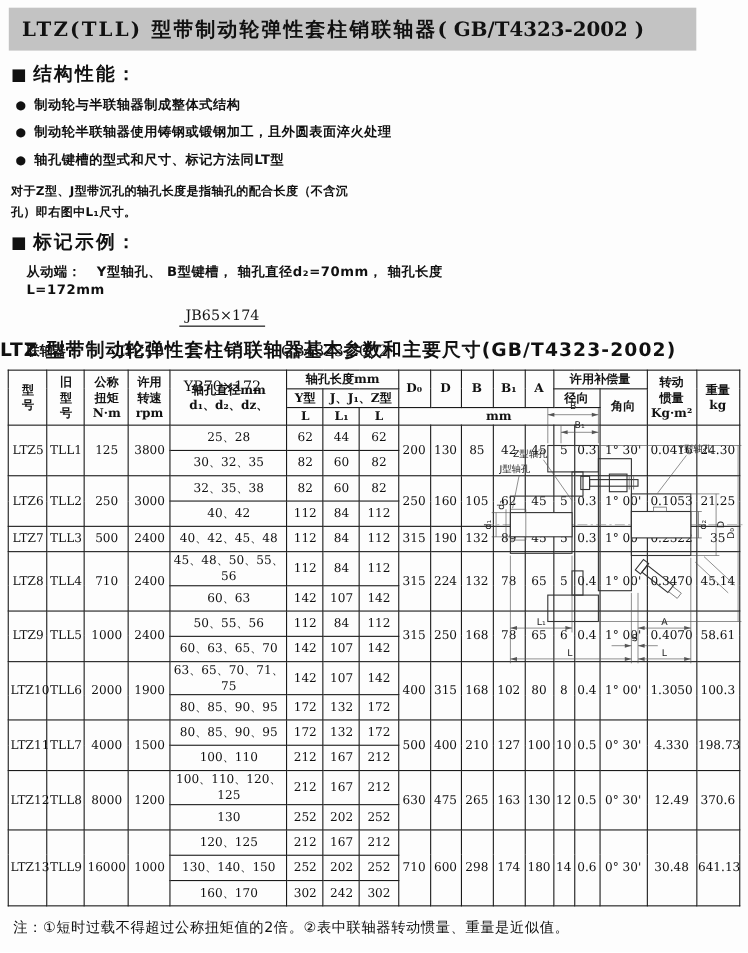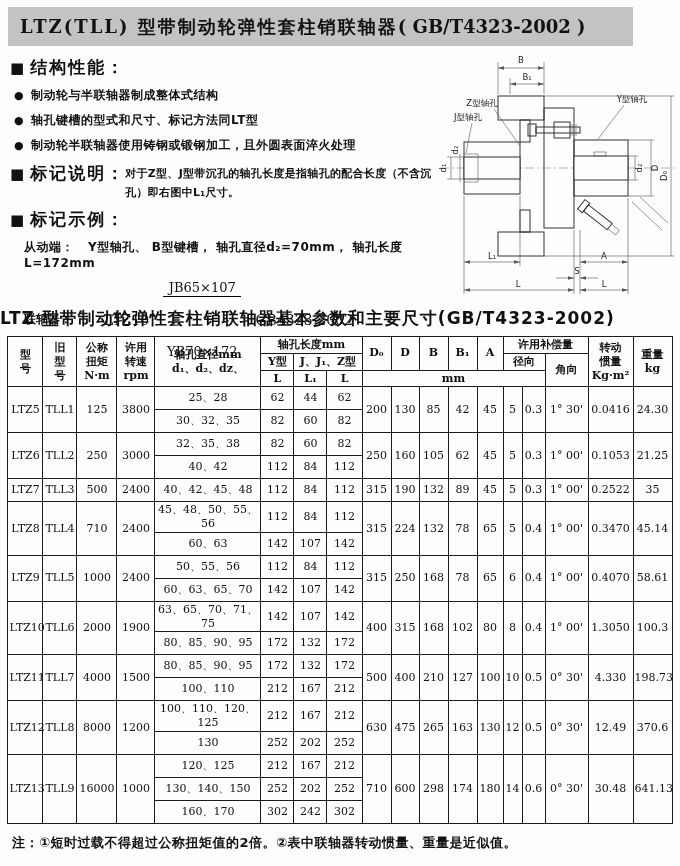--- a/index.html
+++ b/index.html
@@ -9,21 +9,21 @@
     font-family:"DejaVu Sans", sans-serif; color:#111; overflow:hidden;
   }
   
   .title-bar {
     margin:7px 47px 0 8px; background:#c3c3c3; padding:8px 6px 7px 12px;
     font-family:"DejaVu Serif", serif; font-weight:bold; white-space:nowrap;
   }
   .title-main { font-size:18px; letter-spacing:2px; }
   .title-std  { font-size:18px; letter-spacing:0; }
   
-  .content { display:flex; padding:4px 2px 0 10px; height:255px; }
+  .content { display:flex; padding:4px 2px 0 10px; height:255px;flex-direction:column; }
   .left-col { width:430px; }
   .right-col { flex:1; position:relative; }
   .sec-heading { font-size:17px; font-weight:bold; letter-spacing:2px; margin-top:6px; }
   .sq-icon { font-size:15px; margin-right:4px; }
   .bullet-item { font-size:12px; font-weight:bold; margin:8px 0 0 4px; letter-spacing:0.5px; }
   .dot-icon { font-size:11px; margin-right:7px; }
   .marking-row { display:flex; margin-top:8px; }
   .marking-row .sec-heading { margin-top:0; flex:0 0 auto; }
   .mark-text { font-size:11px; font-weight:bold; width:312px; line-height:1.7; margin-top:3px; letter-spacing:0.3px; }
   .example-block { margin-top:6px; }
@@ -36,21 +36,21 @@
   .frac-num { display:block; border-bottom:1px solid #000; padding:0 4px 1px; }
   .frac-den { display:block; padding:1px 4px 0;margin-top:46px; }
   
   .table-title { text-align:left; font-size:17px; font-weight:bold; margin-top:6px; letter-spacing:1px; }
   table.spec { border-collapse:collapse; table-layout:fixed; width:664px; margin:6px auto 0; font-family:"DejaVu Serif", serif; font-size:11px; }
   table.spec th, table.spec td { border:1px solid #1b1b1b; text-align:center; vertical-align:middle; padding:1px 1px; line-height:1.25; }
   table.spec th { font-weight:bold; white-space:pre-line; font-size:11px; }
   table.spec td { height:23px; font-size:11px; }
   td.c-bore { text-align:left; padding-left:7px; }
   
-  .note { font-size:13px; font-weight:bold; margin:10px 12px 0; letter-spacing:0.5px; }
+  .note { font-size:13px; font-weight:normal; margin:10px 12px 0; letter-spacing:0.5px; }
   
   .drawing-box { position:absolute; top:0; right:0; width:240px; height:255px; }
   svg .ln   { stroke:#333; fill:none; stroke-width:1; }
   svg .thin { stroke:#555; fill:none; stroke-width:0.6; }
   svg .hat  { stroke:#333; stroke-width:0.9; }
   svg .cl   { stroke:#888; stroke-width:0.6; stroke-dasharray:9 3 2 3; }
   svg .txt  { font-family:"DejaVu Sans", sans-serif; font-size:8.5px; fill:#222; }
   svg .arr  { fill:#555; stroke:none; }
 </style>
 </head>
@@ -65,45 +65,42 @@
   <div class="content">
     <div class="left-col">
 
       <div class="sec-heading">
         <span class="sq-icon">■</span><span>结构性能：</span>
       </div>
       <div class="bullet-item">
         <span class="dot-icon">●</span><span>制动轮与半联轴器制成整体式结构</span>
       </div>
       <div class="bullet-item">
+        <span class="dot-icon">●</span><span>制动轮半联轴器使用铸钢或锻钢加工，且外圆表面淬火处理</span>
+      </div>
+      <div class="bullet-item">
         <span class="dot-icon">●</span><span>轴孔键槽的型式和尺寸、标记方法同LT型</span>
       </div>
-      <div class="bullet-item">
-        <span class="dot-icon">●</span><span>制动轮半联轴器使用铸钢或锻钢加工，且外圆表面淬火处理</span>
-      </div>
 
       <div class="marking-row">
-        <div class="sec-heading">
-          <span class="sq-icon">■</span><span>标记说明：</span>
-        </div>
         <div class="mark-text">对于Z型、J型带沉孔的轴孔长度是指轴孔的配合长度（不含沉孔）即右图中L₁尺寸。</div>
       </div>
 
       <div class="example-block">
         <div class="sec-heading">
           <span class="sq-icon">■</span><span>标记示例：</span>
         </div>
         <div class="ex-line">
           <span class="ex-label">从动端：</span><span>Y型轴孔、 B型键槽， 轴孔直径d₂=70mm， 轴孔长度L=172mm</span>
         </div>
         <div class="coupling-line">
           <span class="ex-label">联轴器：</span>
           <span class="coupling-code">LTZ10</span>
           <span class="frac">
-            <span class="frac-num">JB65×107</span>
+            <span class="frac-num">JB65×174</span>
             <span class="frac-den">YB70×172</span>
           </span>
           <span class="coupling-std">GB4323-2002</span>
         </div>
       </div>
     </div>
 
     <div class="right-col">
       <div class="drawing-box">
         <svg width="240" height="255" viewBox="0 0 240 255">

